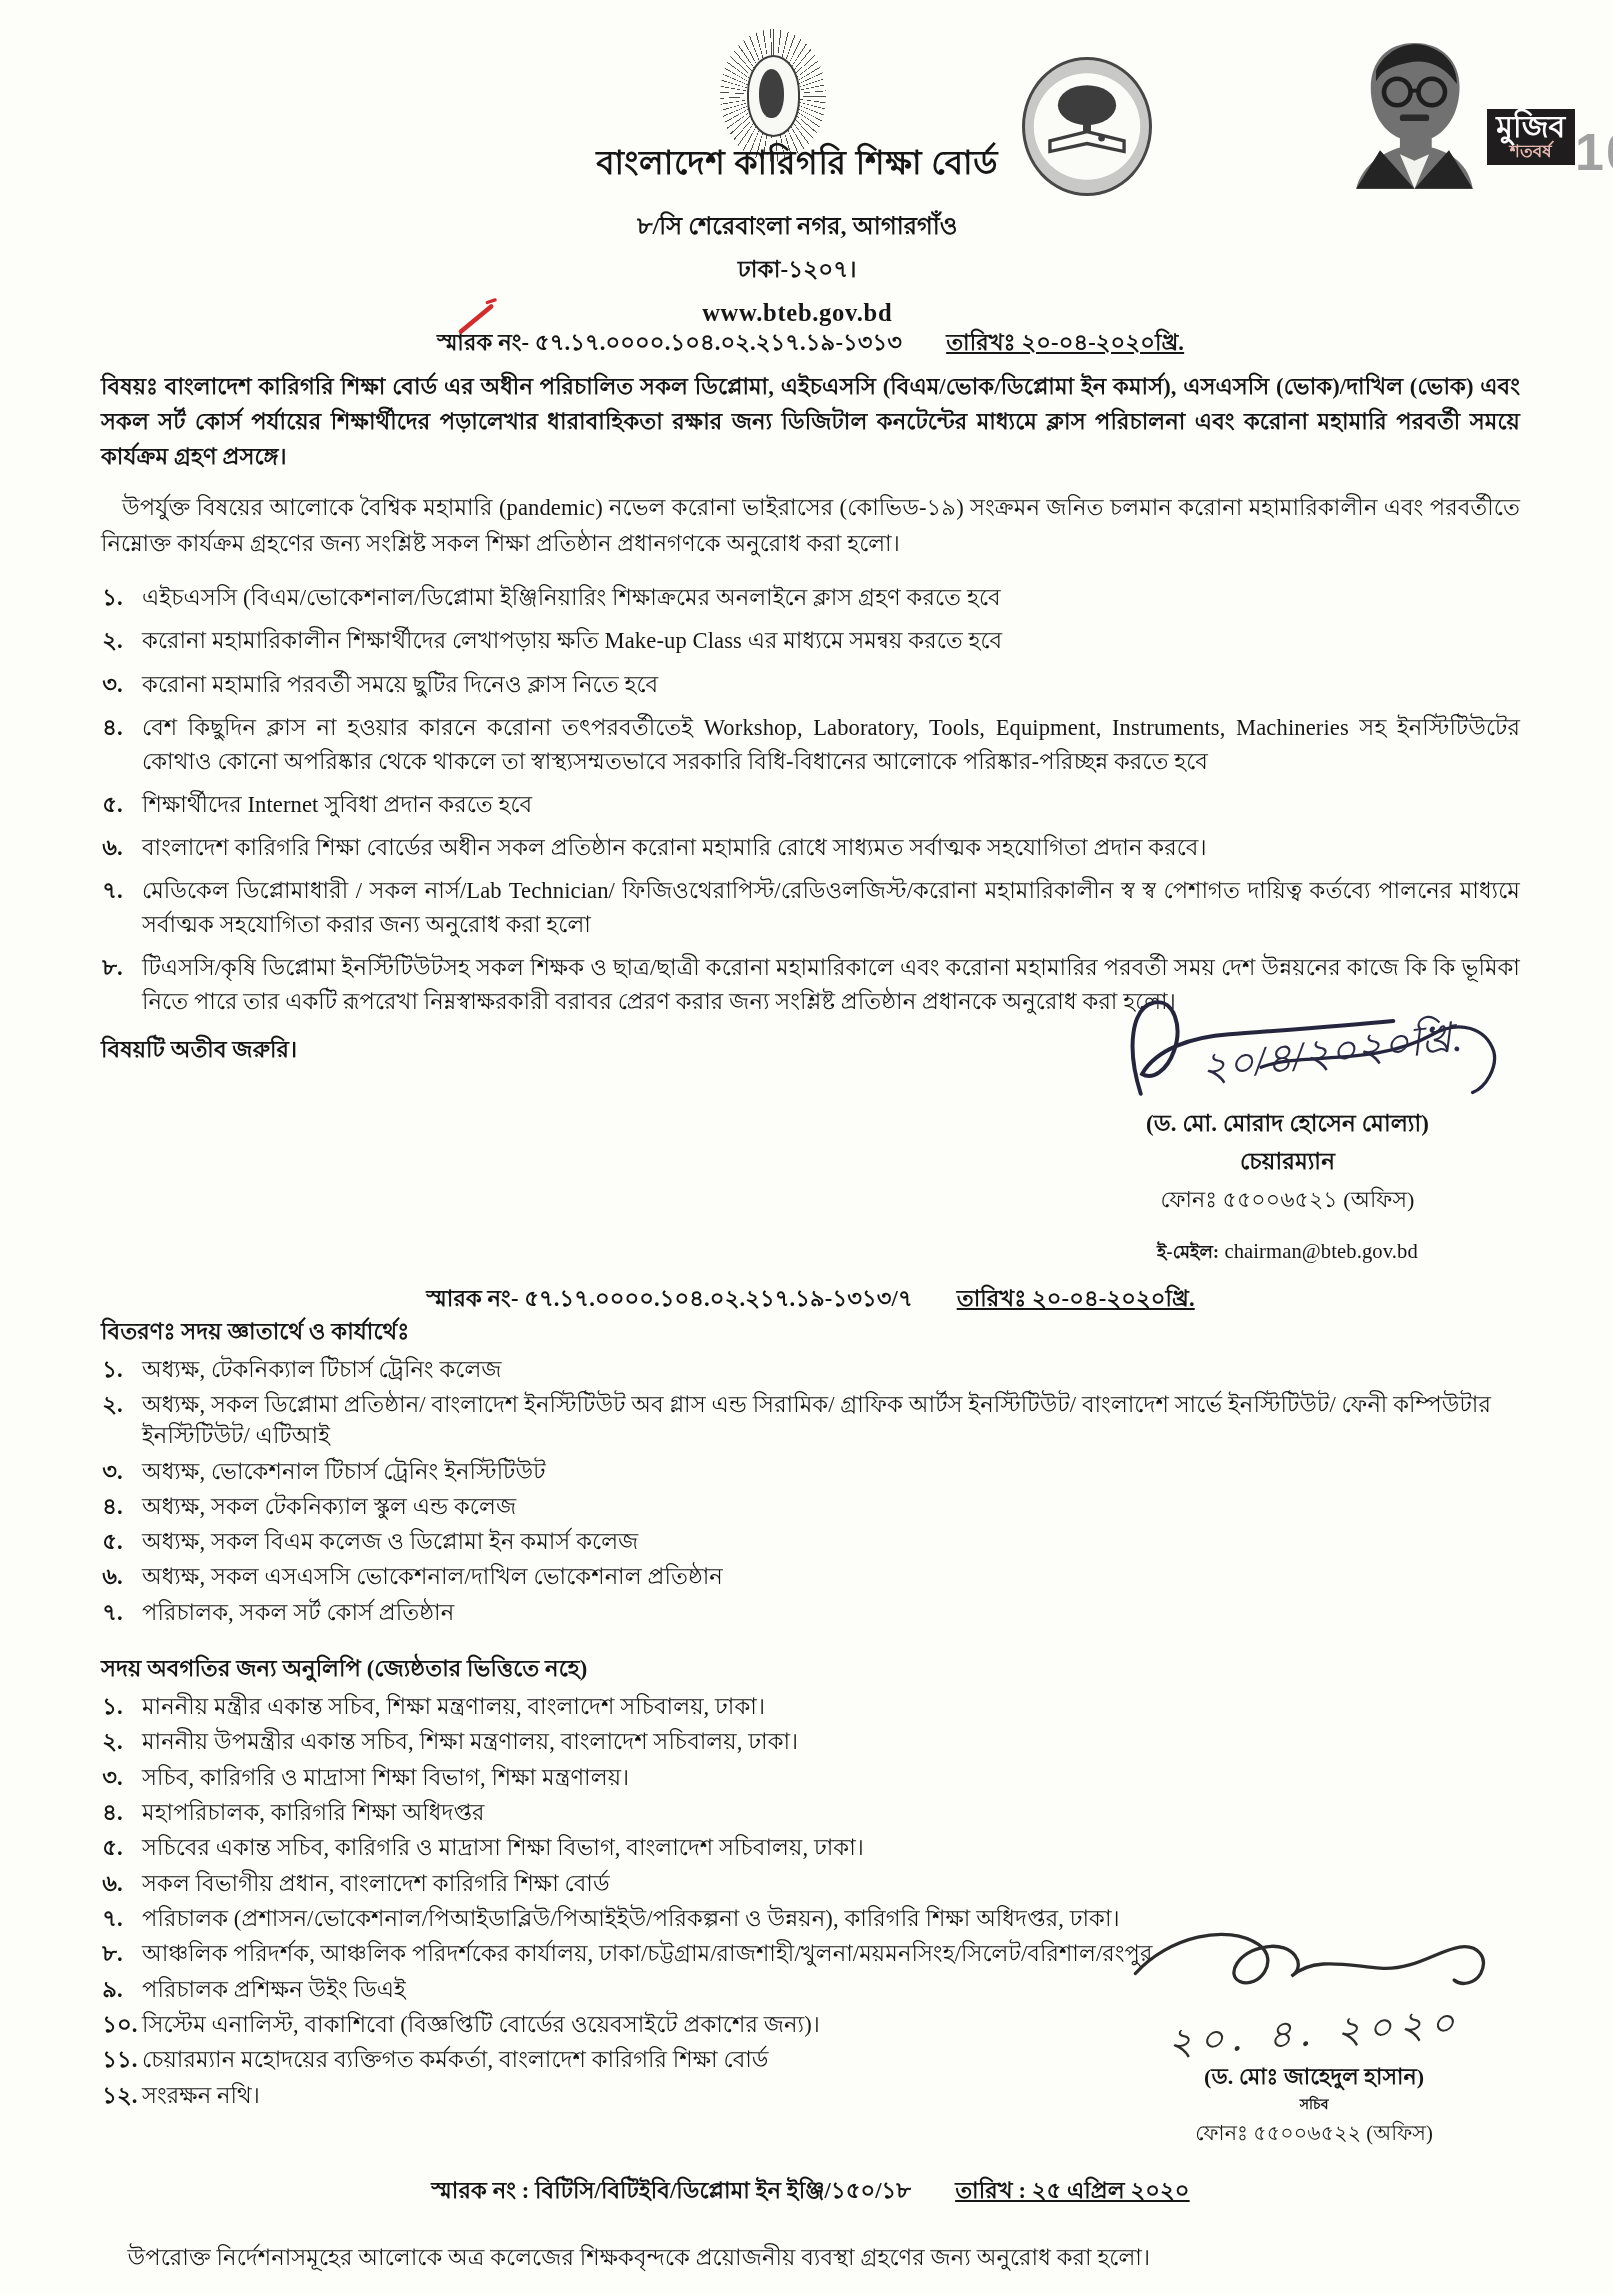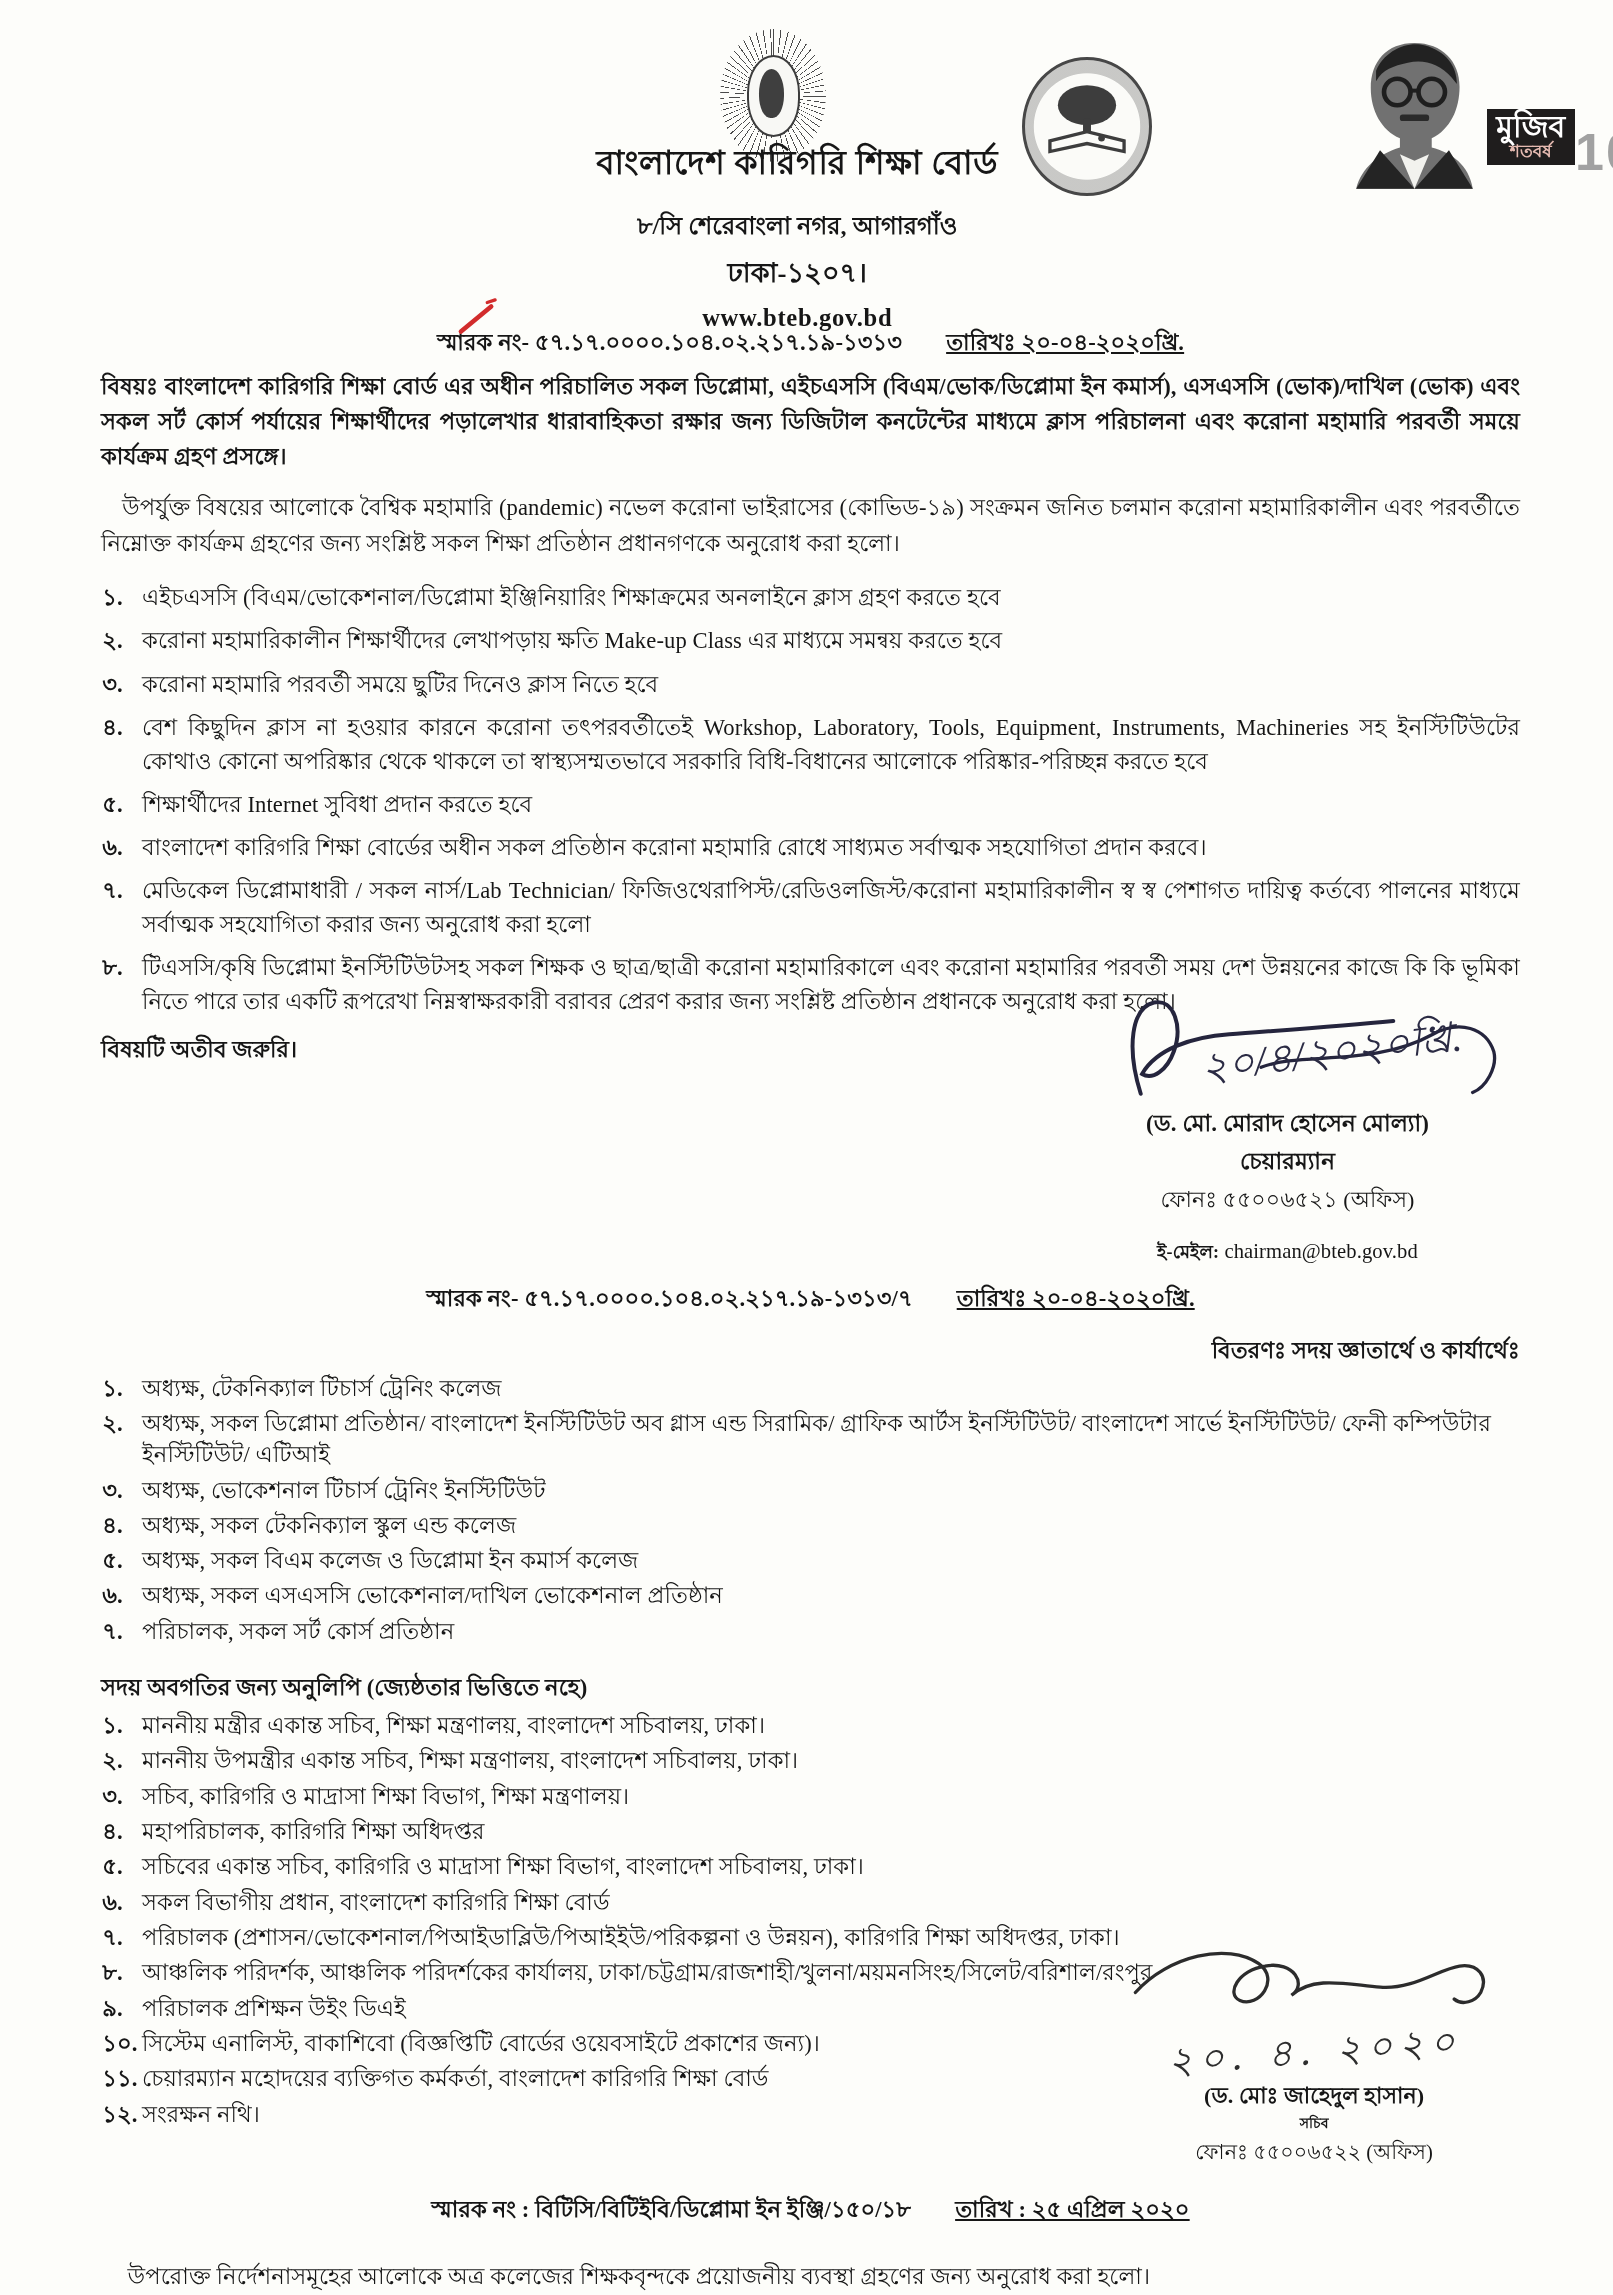--- a/index.html
+++ b/index.html
@@ -16,21 +16,21 @@
     line-height:1.42;
     letter-spacing:0.1px;
     overflow:hidden;
   }
 
   
   .header { position:relative; height:300px; }
   .h-center { position:absolute; left:0; right:26.5px; top:121px; text-align:center; }
   .org-name { font-size:33px; font-weight:bold; letter-spacing:0.7px; }
   .addr1 { margin-top:22.6px; font-size:24px; font-weight:bold; }
-  .addr2 { margin-top:10.6px; font-size:27px; font-weight:bold; }
+  .addr2 { margin-top:10.6px; font-size:23px; font-weight:bold; }
   .website { margin-top:9.3px; font-size:24.6px; font-weight:bold; letter-spacing:0.7px; }
 
   
   .emblem { position:absolute; left:615px; top:1.3px; width:114px; height:165px; }
   .burst {
     position:absolute; left:4px; top:9.3px; width:106px; height:133px;
     border-radius:50%;
     background:repeating-conic-gradient(#4a4a4a 0deg .9deg, transparent .9deg 6.5deg);
     -webkit-mask:radial-gradient(ellipse at center, transparent 0 26%, #000 27% 100%);
             mask:radial-gradient(ellipse at center, transparent 0 26%, #000 27% 100%);
@@ -91,21 +91,21 @@
   
   .sign-row { display:flex; justify-content:flex-end; margin-top:-78px; }
   .sign-block { width:465px; text-align:center; position:relative; }
   .sign-block .sig-svg { display:block; margin:0 auto; }
   .s-name { font-weight:bold; font-size:23px; margin-top:1.3px; }
   .s-desig { font-weight:bold; font-size:23px; margin-top:5.3px; }
   .s-phone { font-weight:normal; font-size:22px; margin-top:5.3px; }
   .s-email { font-size:20.6px; margin-top:22px; }
   .s-email b { font-size:18px; }
 
-  .dist-heading { margin-top:20px; font-weight:bold;text-align:right; }
+  .dist-heading { margin-top:1px; font-weight:bold; }
   .copy-heading { margin-top:14.6px; font-weight:bold; }
 
   .copies-wrap { position:relative;margin-top:25px; }
   .sec-block {
     position:absolute; right:-6.6px; top:257px; width:425px; text-align:center;
   }
   .hand-date {
     font-size:38px; color:#2e2e2e;
     font-style:italic; letter-spacing:6.6px;
     transform:rotate(-4deg);

